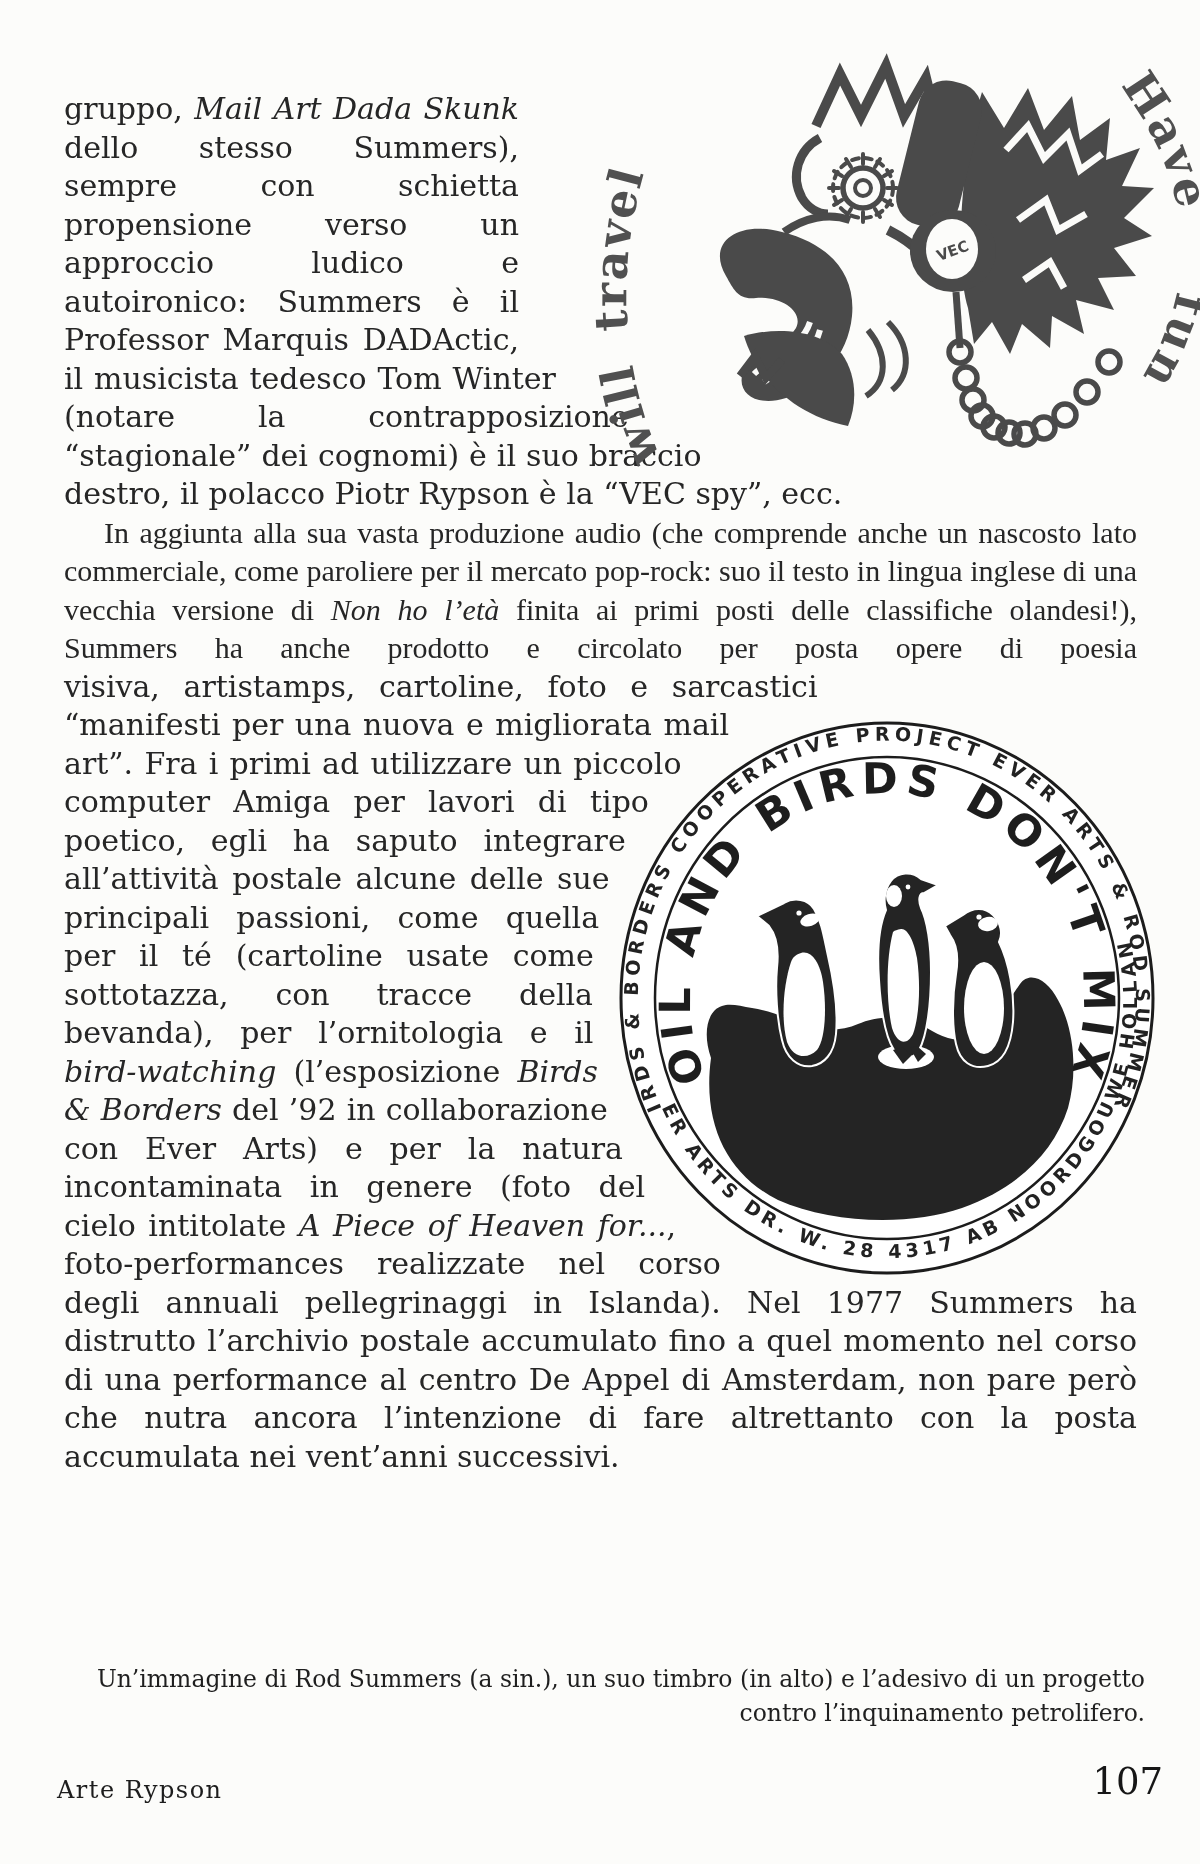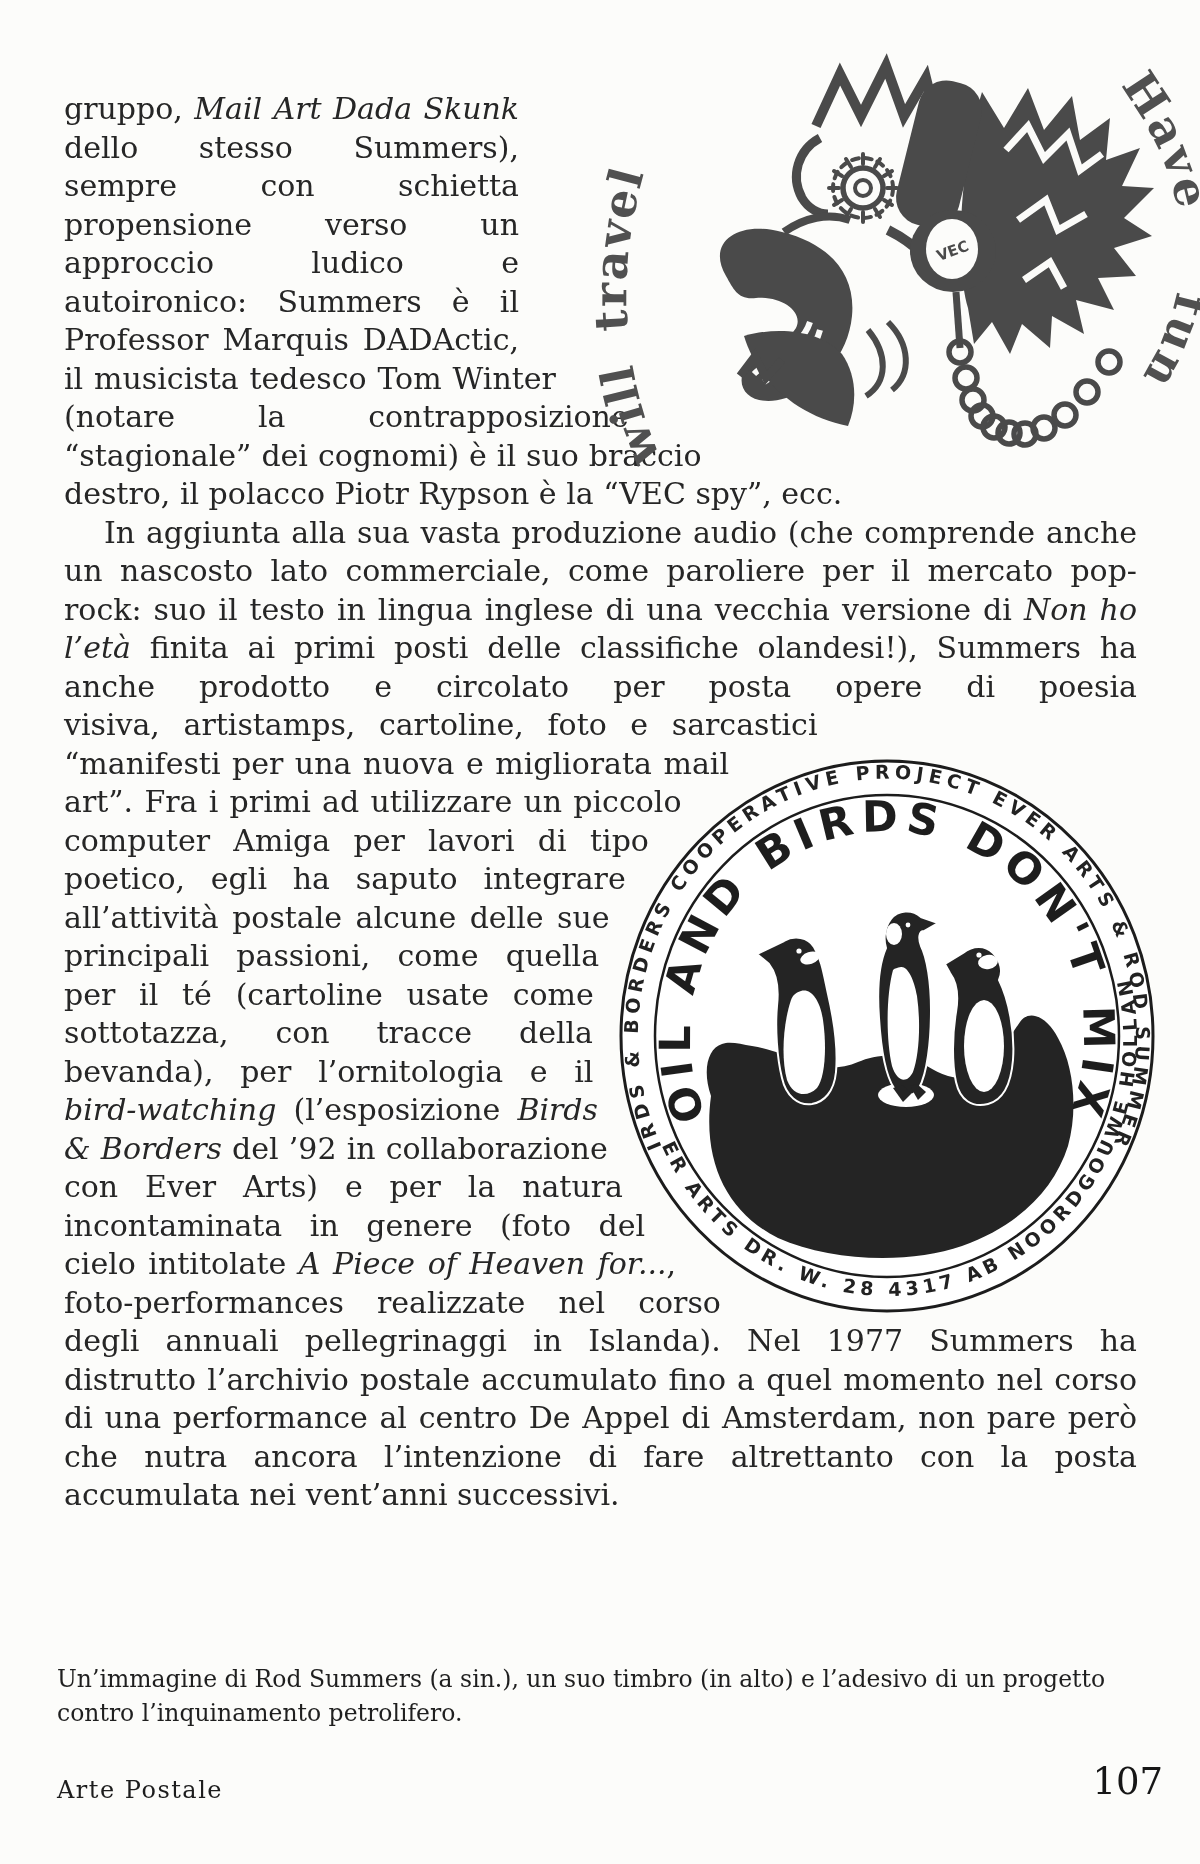--- a/index.html
+++ b/index.html
@@ -5,34 +5,34 @@
   html,body{margin:0;padding:0;background:#e8e8e6;}
   .page{
     position:relative;width:1200px;height:1864px;background:#fcfcfa;
     font-family:"DejaVu Serif",serif;color:#262626;overflow:hidden;margin:0 auto;
   }
   .body-text{
     position:absolute;left:64px;top:90px;width:1073px;
     font-size:30px;line-height:38.5px;text-align:justify;
   }
   .para{margin:0;padding:0;}
-  .p2a{text-indent:40px;text-align-last:justify;}
+  .p2a{text-indent:40px;text-align-last:justify;font-family:Liberation Serif, serif;}
   .float-a{
     float:right;width:640px;height:360px;position:relative;
     shape-outside:polygon(22px 0px,640px 0px,640px 360px,230px 360px,22px 250px);
   }
   .float-b{
     float:right;clear:right;width:580px;height:616px;position:relative;
     shape-outside:ellipse(272px 278px at 330px 330px);shape-margin:22px;
   }
   .float-a svg{position:absolute;left:61px;top:-60px;overflow:visible;}
   .float-b svg{position:absolute;left:53px;top:42px;overflow:visible;}
   .caption{
     position:absolute;left:57px;top:1662px;width:1088px;
-    font-size:23.5px;line-height:34px;color:#1f1f1f;text-align:left;
+    font-size:23.5px;line-height:34px;color:#1f1f1f;text-align:right;
   }
   .footer-left{
     position:absolute;left:57px;top:1776px;font-size:24px;letter-spacing:1.5px;color:#1d1d1d;
   }
   .page-number{
     position:absolute;right:37px;top:1760px;font-size:37px;color:#161616;
   }
   svg text{user-select:none;}
 </style>
 </head>
@@ -167,15 +167,15 @@
         <ellipse cx="374" cy="298" rx="20" ry="46" fill="#ffffff"></ellipse>
         <ellipse cx="378" cy="214" rx="10" ry="7" fill="#fff" transform="rotate(-10 378 214)"></ellipse>
         <circle cx="369" cy="207" r="2.6" fill="#fff"></circle>
       </g>
     </svg>
         </span>visiva, artistamps, cartoline, foto e sarcastici “manifesti per una nuova e migliorata mail art”. Fra i primi ad utilizzare un piccolo computer Amiga per lavori di tipo poetico, egli ha saputo integrare all’attività postale alcune delle sue principali passioni, come quella per il té (cartoline usate come sottotazza, con tracce della bevanda), per l’ornitologia e il <i>bird-watching</i> (l’esposizione <i>Birds &amp; Borders</i> del ’92 in collaborazione con Ever Arts) e per la natura incontaminata in genere (foto del cielo intitolate <i>A Piece of Heaven for...</i>, foto-performances realizzate nel corso degli annuali pellegrinaggi in Islanda). Nel 1977 Summers ha distrutto l’archivio postale accumulato fino a quel momento nel corso di una performance al centro De Appel di Amsterdam, non pare però che nutra ancora l’intenzione di fare altrettanto con la posta accumulata nei vent’anni successivi.</p>
 
   </main>
 
   <div class="caption">Un’immagine di Rod Summers (a sin.), un suo timbro (in alto) e l’adesivo di un progetto contro l’inquinamento petrolifero.</div>
-  <div class="footer-left">Arte Postale</div>
+  <div class="footer-left">Arte Rypson</div>
   <div class="page-number">107</div>
 </div>
 
 </body></html>

